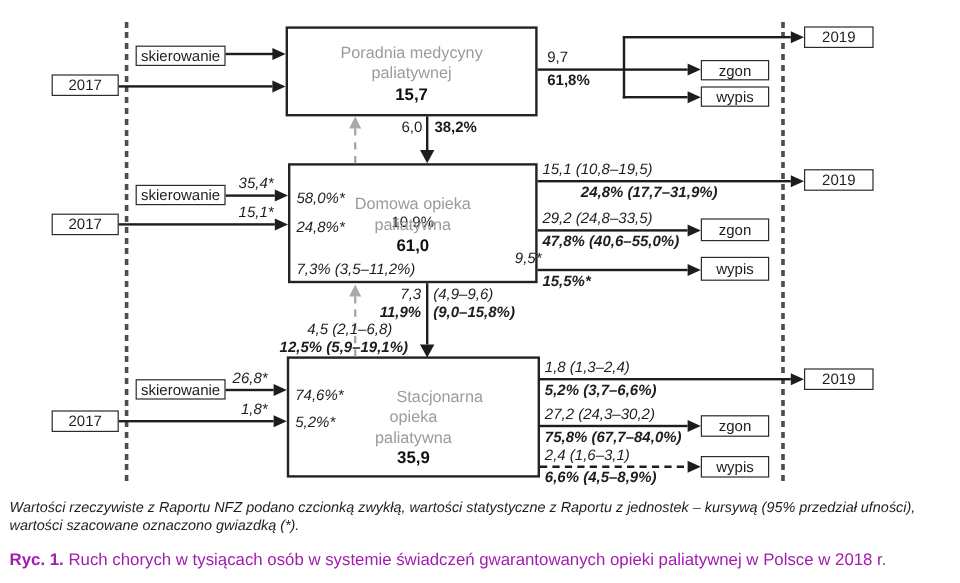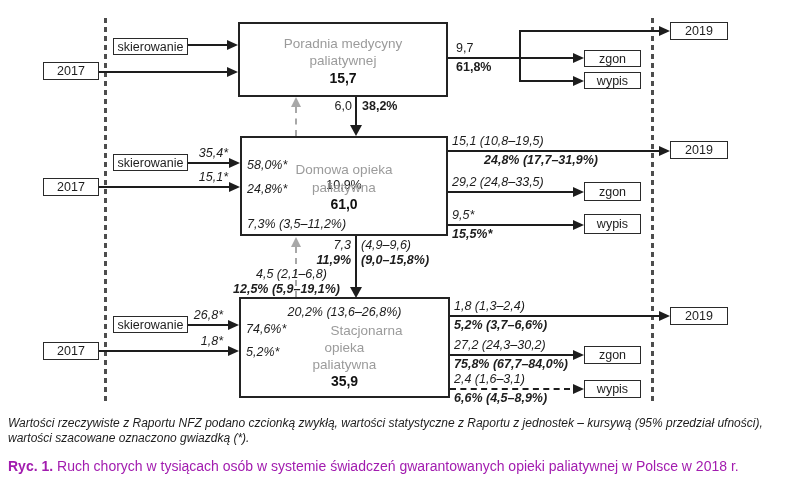--- a/index.html
+++ b/index.html
@@ -54,21 +54,20 @@
     <span class="ctr" style="top:3px;margin-top:37px;">10,9%</span>
     <span class="lft" style="left:5px;top:20px;">58,0%*</span>
     <span class="ttl" style="top:24px;">Domowa opieka</span>
     <span class="lft" style="left:5px;top:44px;">24,8%*</span>
     <span class="ttl" style="top:42px;">paliatywna</span>
     <span class="val" style="top:58px;">61,0</span>
     <span class="lft" style="left:5px;top:79px;">7,3% (3,5–11,2%)</span>
   </div>
 
   <div class="box-main" style="left:239px;top:297px;width:211px;height:101px;">
-    <span class="ctr it" style="top:6px;">20,2% (13,6–26,8%)</span>
     <span class="lft" style="left:5px;top:23px;">74,6%*</span>
     <span class="ttl" style="top:24px;padding-left:44px;">Stacjonarna</span>
     <span class="ttl" style="top:41px;">opieka</span>
     <span class="lft" style="left:5px;top:46px;">5,2%*</span>
     <span class="ttl" style="top:58px;">paliatywna</span>
     <span class="val" style="top:74px;">35,9</span>
   </div>
 
   <div class="box-small" style="left:43px;top:62px;width:56px;height:18px;">2017</div>
   <div class="box-small" style="left:43px;top:178px;width:56px;height:18px;">2017</div>
@@ -117,24 +116,25 @@
   <div class="lab it" style="right:572px;top:170px;">15,1*</div>
 
   <div class="hl" style="left:448px;top:150px;width:211px;"></div>
   <div class="ah-r" style="left:659px;top:146px;"></div>
   <div class="lab it" style="left:452px;top:134px;">15,1 (10,8–19,5)</div>
   <div class="lab bi" style="left:452px;top:153px;margin-left:32px;">24,8% (17,7–31,9%)</div>
 
   <div class="hl" style="left:448px;top:191px;width:125px;"></div>
   <div class="ah-r" style="left:573px;top:187px;"></div>
   <div class="lab it" style="left:452px;top:175px;">29,2 (24,8–33,5)</div>
+  <div class="lab bi" style="left:452px;top:194px;">47,8% (40,6–55,0%)</div>
 
   <div class="hl" style="left:448px;top:224px;width:125px;"></div>
   <div class="ah-r" style="left:573px;top:220px;"></div>
-  <div class="lab it" style="left:452px;top:208px;text-align:right;">9,5*</div>
+  <div class="lab it" style="left:429px;top:208px;text-align:right;">9,5*</div>
   <div class="lab bi" style="left:452px;top:227px;">15,5%*</div>
 
   <div class="vl" style="left:355px;top:236px;height:51px;"></div>
   <div class="ah-d" style="left:350px;top:287px;"></div>
   <div class="v-dash-gray" style="left:295px;top:247px;height:50px;"></div>
   <div class="ah-u-gray" style="left:291px;top:237px;"></div>
   <div class="lab it" style="right:449px;top:238px;margin-left:10px;">7,3</div>
   <div class="lab it" style="left:361px;top:238px;">(4,9–9,6)</div>
   <div class="lab bi" style="right:449px;top:253px;">11,9%</div>
   <div class="lab bi" style="left:361px;top:253px;">(9,0–15,8%)</div>

